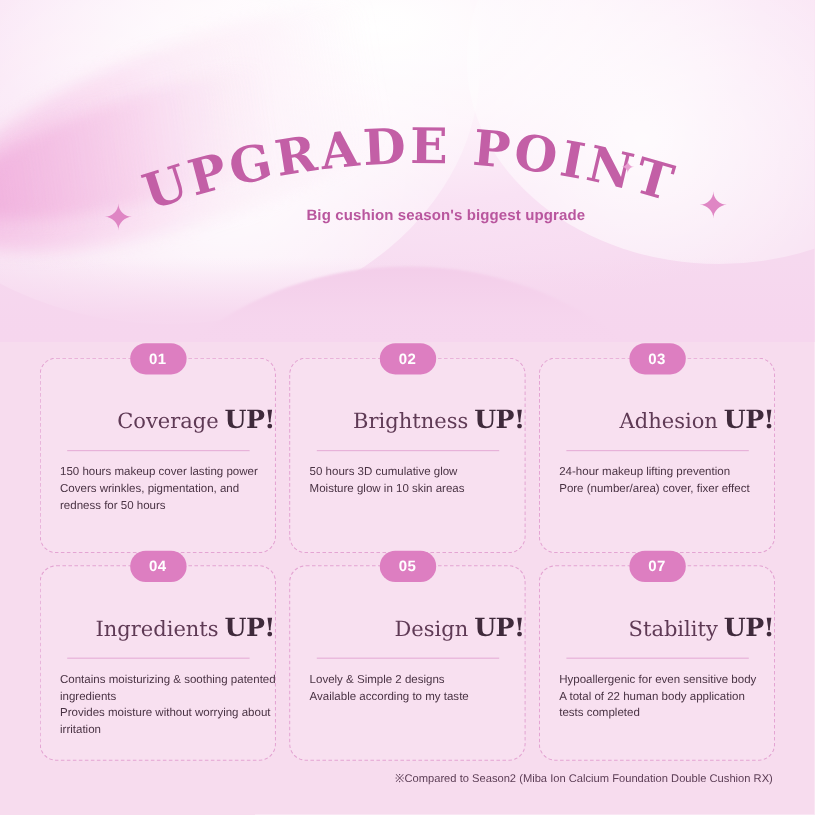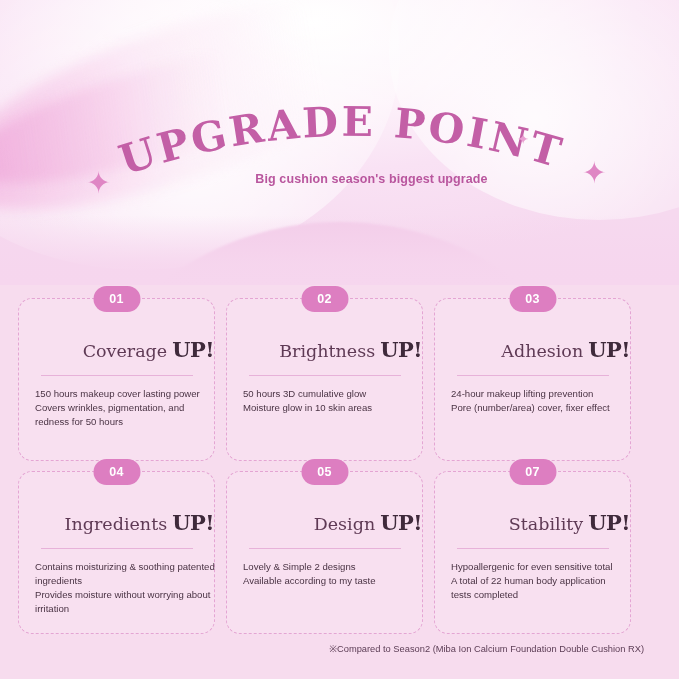--- a/index.html
+++ b/index.html
@@ -118,21 +118,21 @@
     line-height: 1;
     user-select: none;
   }
   .sparkle.left  { left: 86px;  top: 168px; font-size: 30px; }
   .sparkle.right { right: 72px; top: 158px; font-size: 30px; }
   .sparkle.small { right: 150px; top: 132px; font-size: 14px; color:#e9a0d2;}
 
   
   .grid {
     position: absolute;
-    left: 18px;
+    left: 33px;
     top: 298px;
     width: 613px;
     display: grid;
     grid-template-columns: repeat(3, 197px);
     grid-template-rows: 163px 163px;
     column-gap: 11px;
     row-gap: 10px;
   }
   .card {
     position: relative;
@@ -294,21 +294,21 @@
       </div>
     </div>
 
     <div class="card">
       <div class="badge">07</div>
       <div class="card-head">
         <span>Stability</span><span class="up">UP!</span>
       </div>
       <div class="divider"></div>
       <div class="card-body">
-        <div>Hypoallergenic for even sensitive total</div>
+        <div>Hypoallergenic for even sensitive body</div>
         <div>A total of 22 human body application</div>
         <div>tests completed</div>
       </div>
     </div>
 
   </div>
 
   <div class="footnote">※Compared to Season2 (Miba Ion Calcium Foundation Double Cushion RX)</div>
 
 </div>

